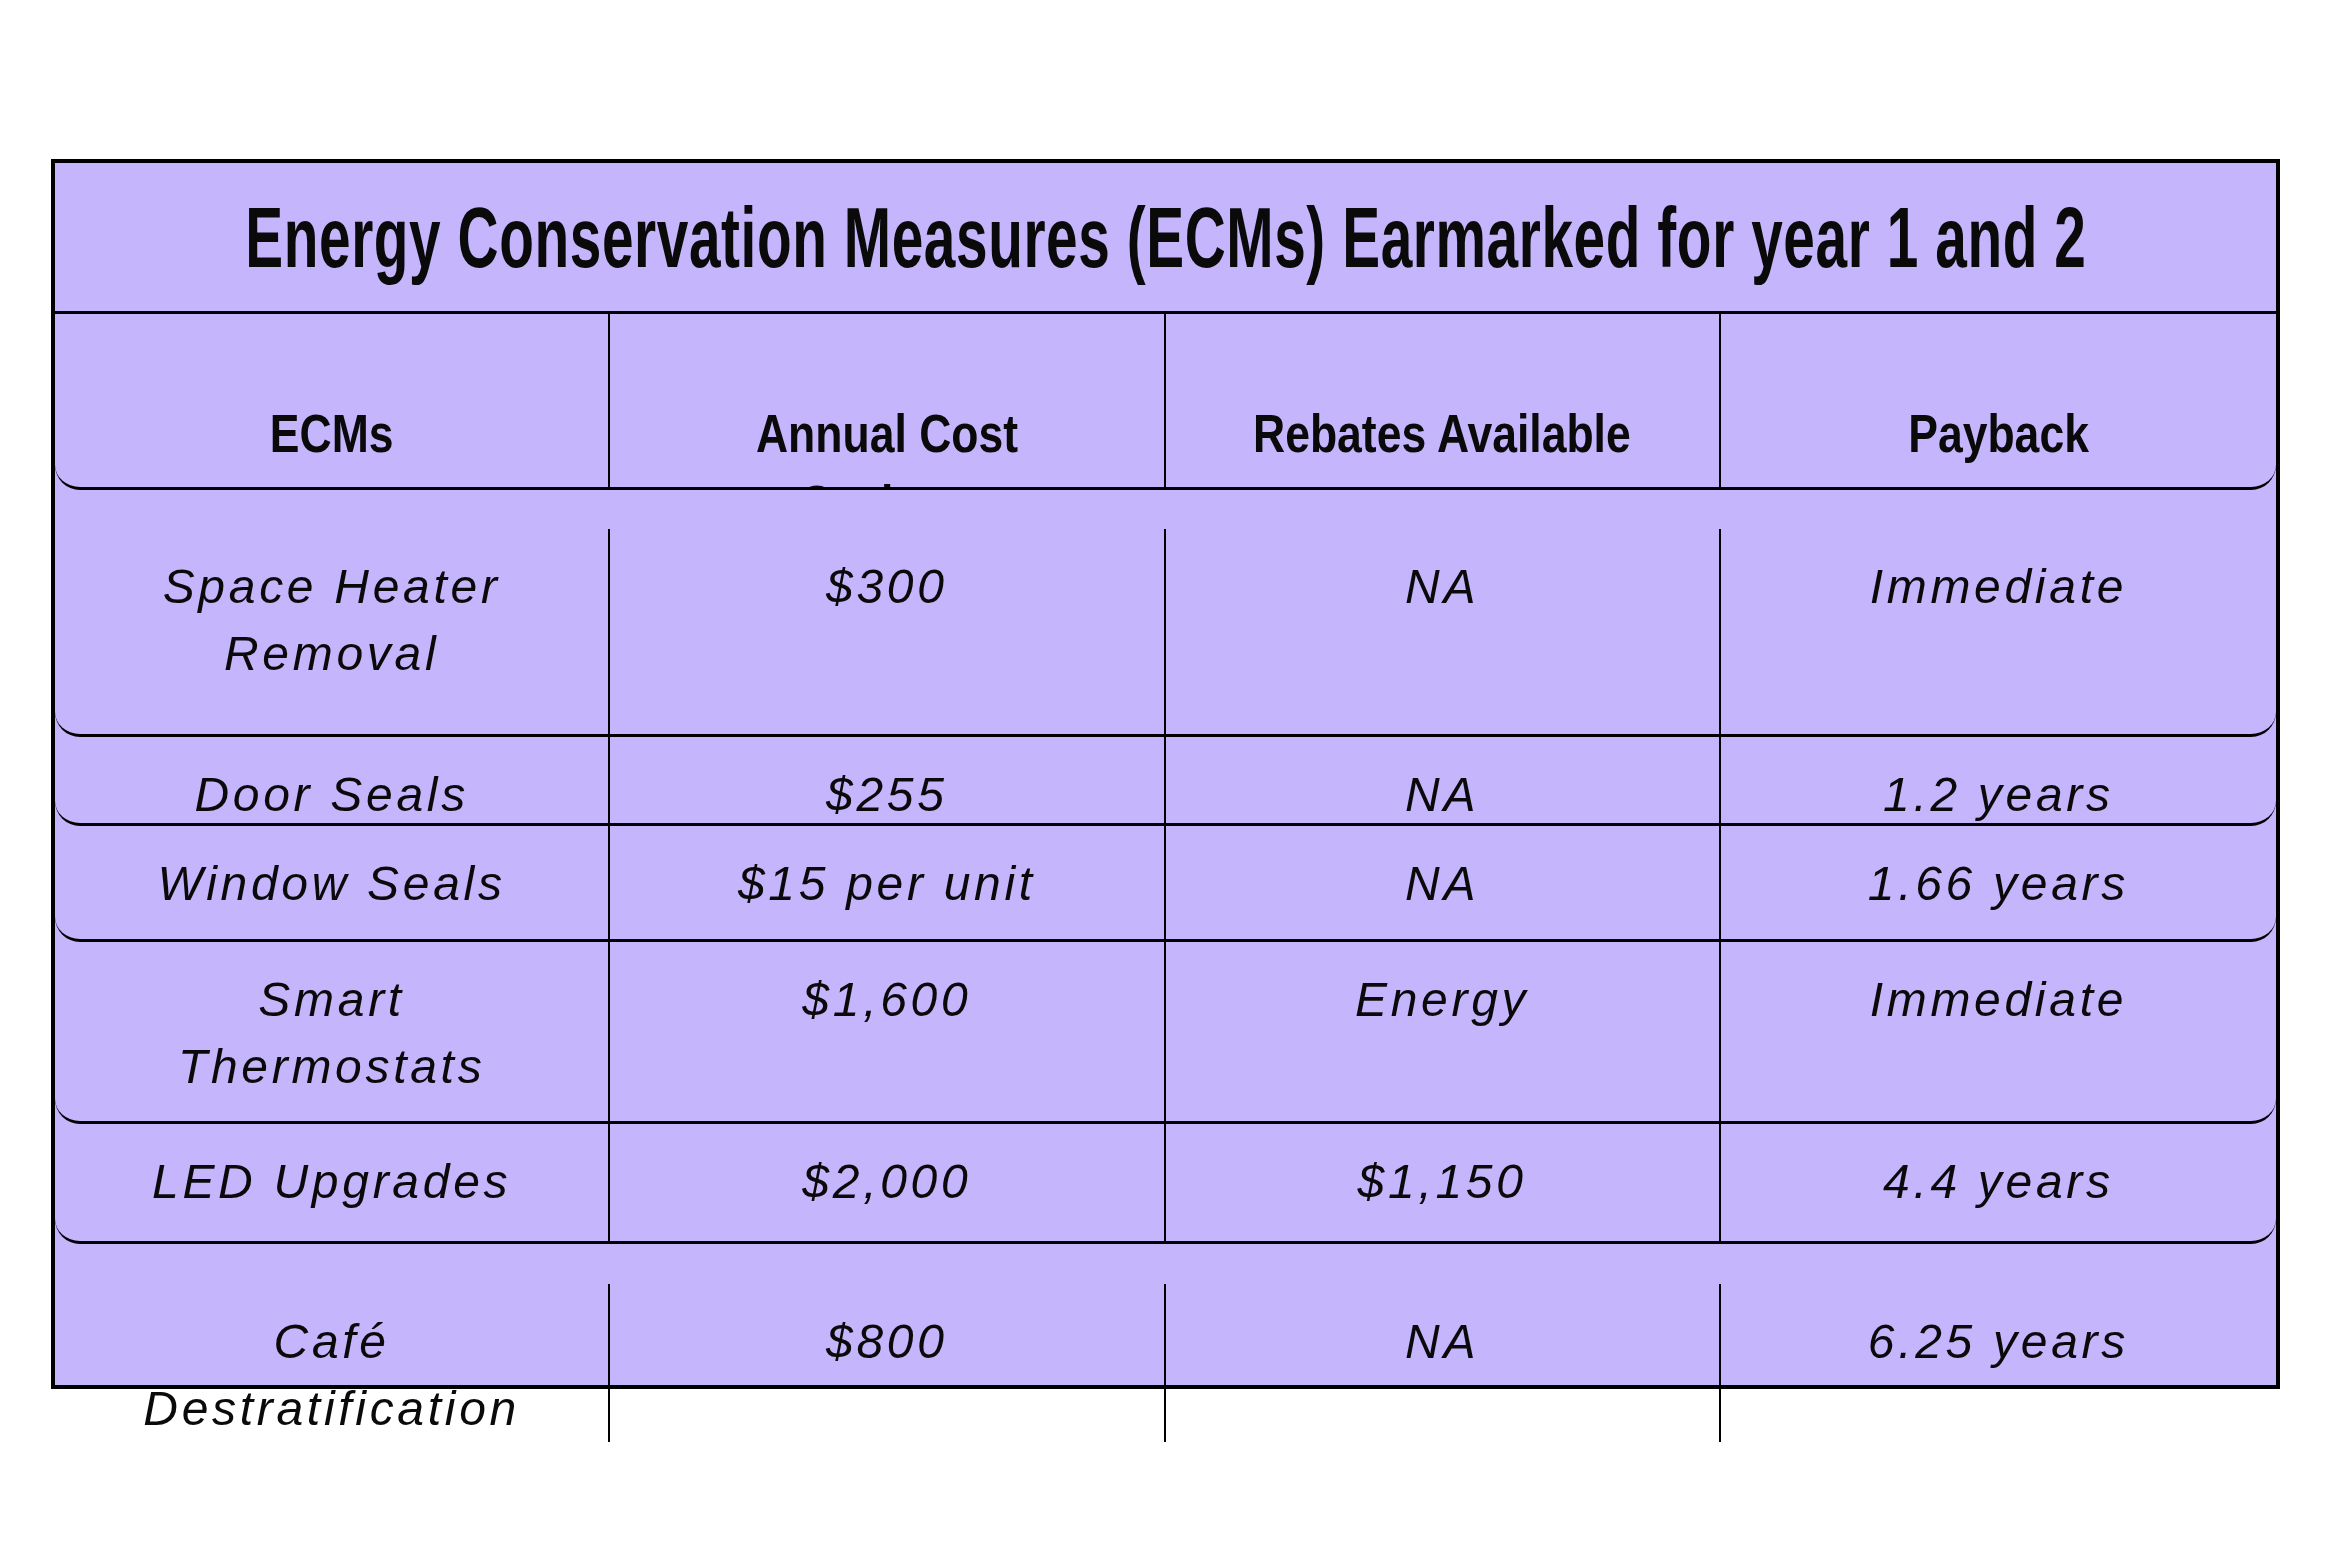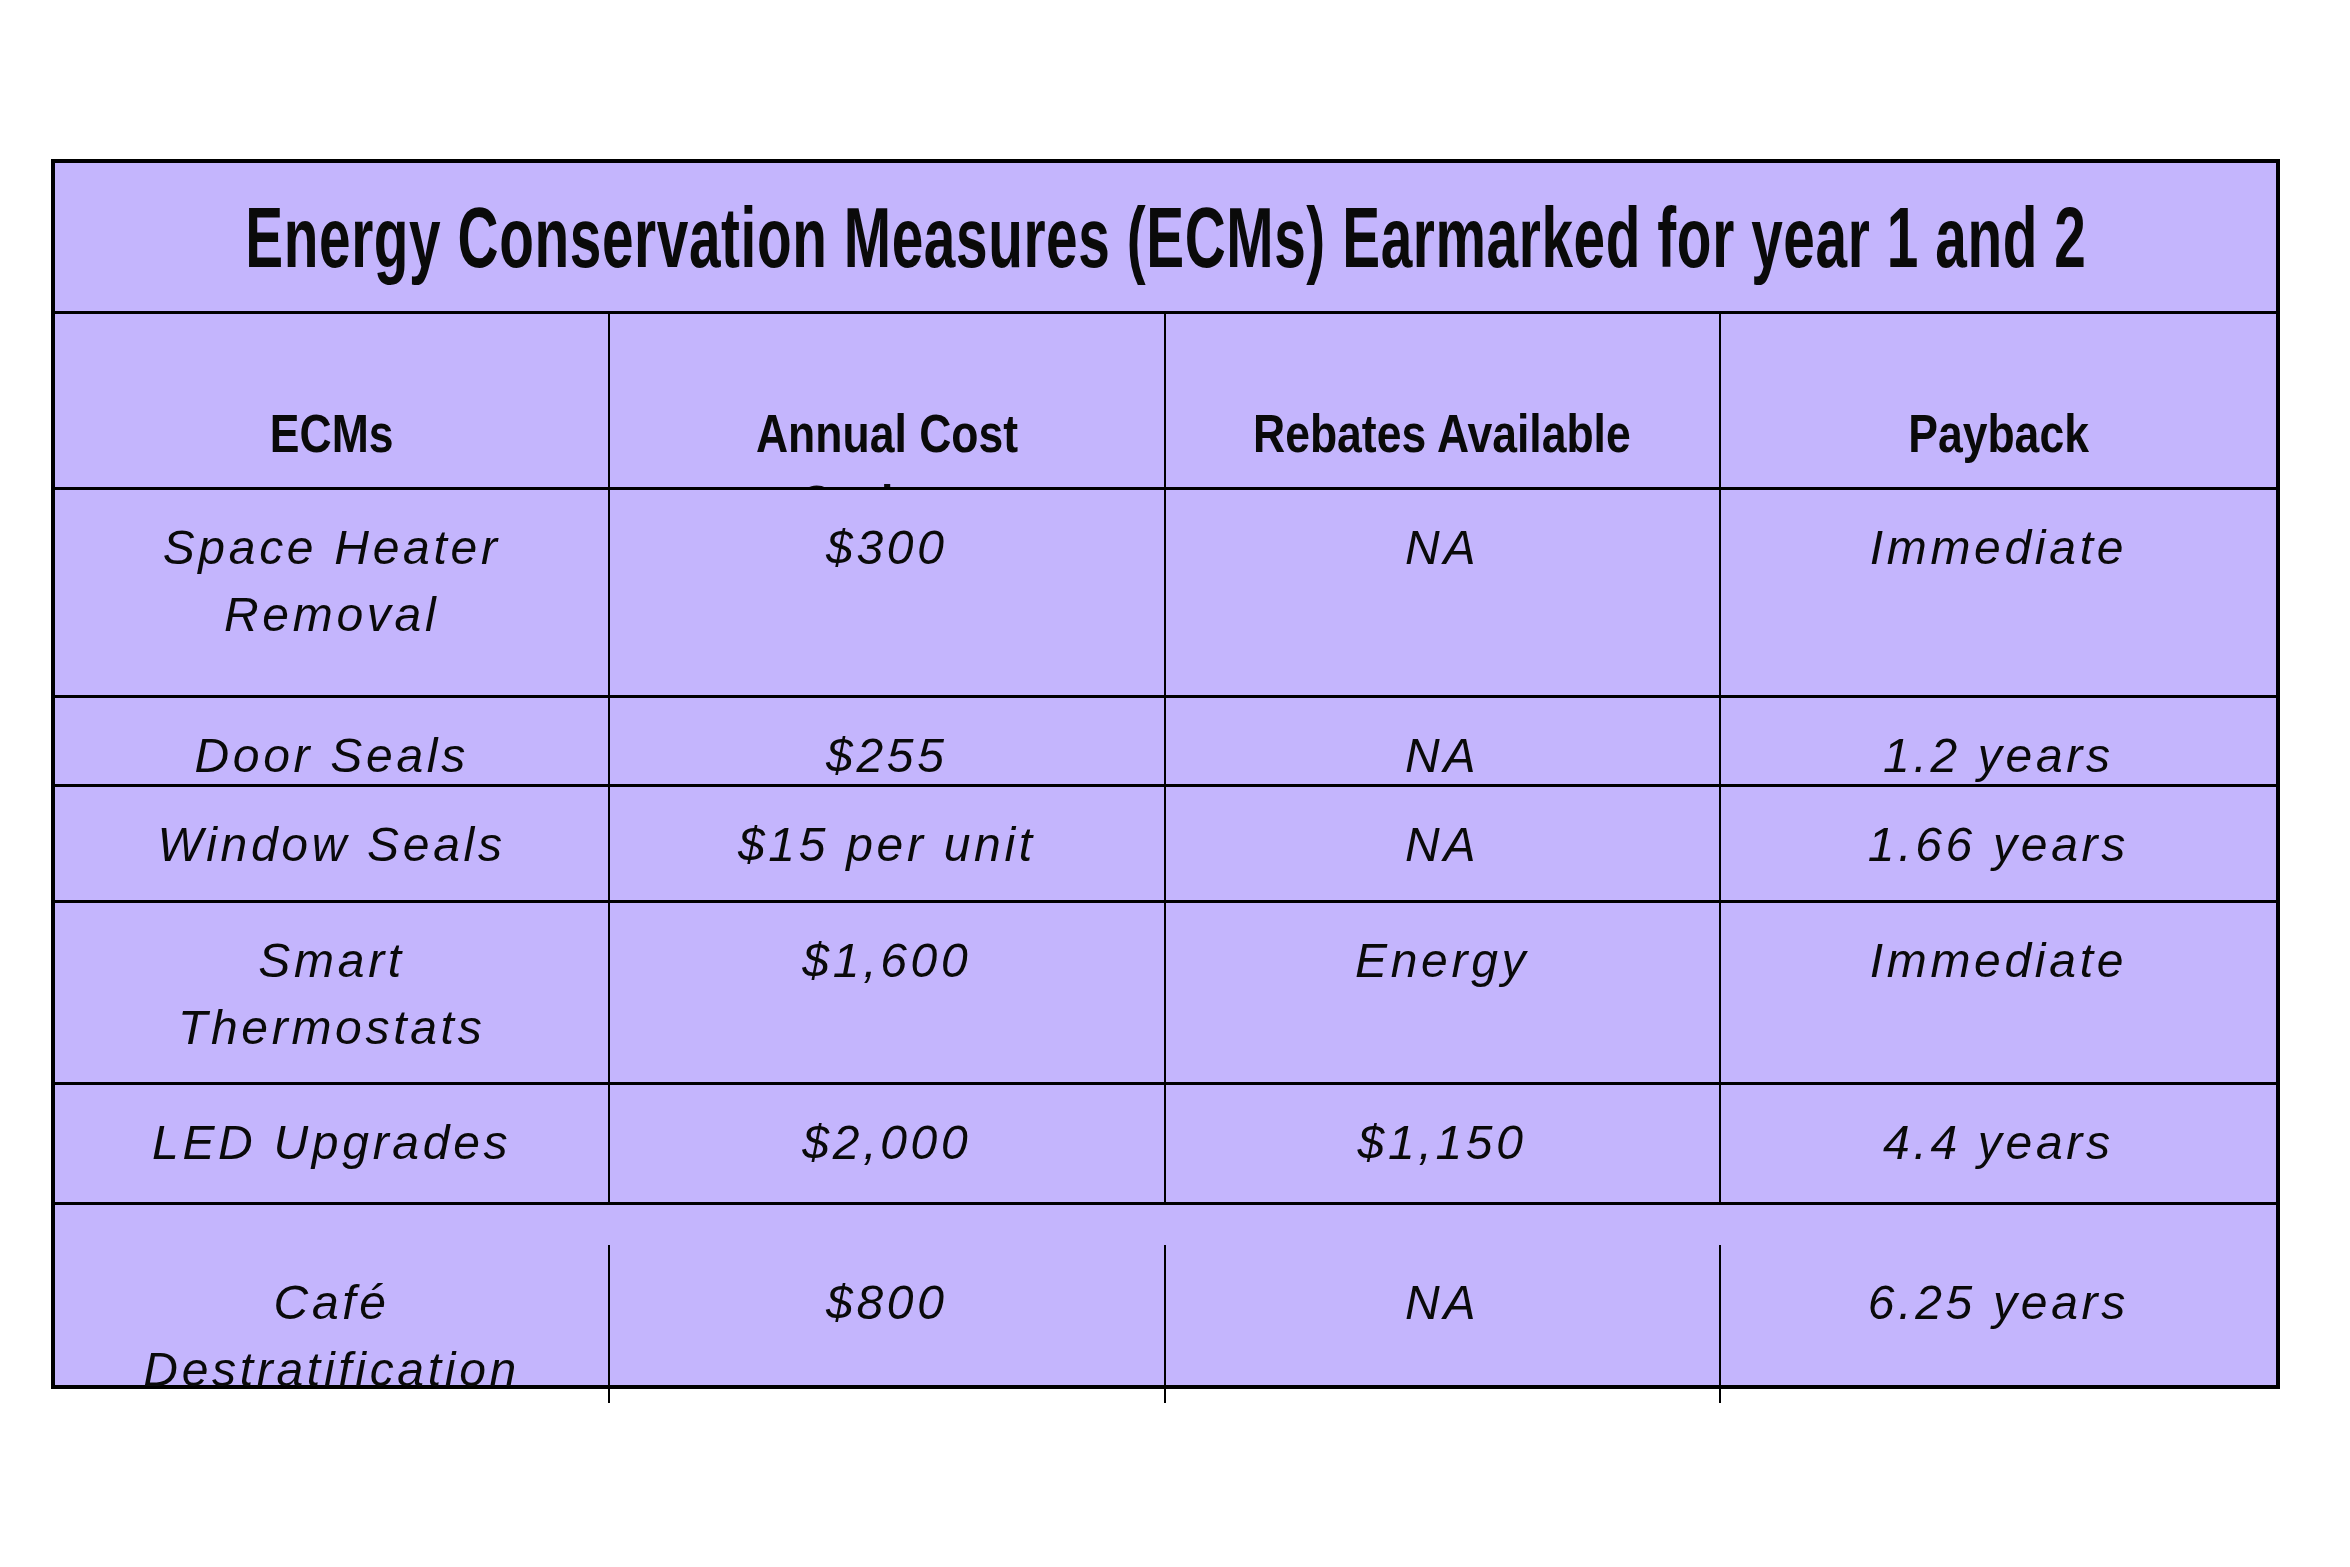--- a/index.html
+++ b/index.html
@@ -42,23 +42,24 @@
     transform: scaleX(0.66);
     transform-origin: 50% 50%;
     color: #0a0a0a;
   }
   .row {
     flex: 0 0 auto;
     display: grid;
     grid-template-columns: 1fr 1fr 1fr 1fr;
     box-sizing: border-box;
     border-bottom: 3.7px solid #000000;
+    border-radius: 25px;
   }
   .header-row { height: 176px; }
-  .row-1 { height: 208px; }
+  .row-1 { height: 208px; margin-top: 39px; }
   .row-2 { height: 89px; }
   .row-3 { height: 116px; }
   .row-4 { height: 182px; }
   .row-5 { height: 120px; }
   .row-6 { flex: 1 1 auto; border-bottom: none; margin-top: 40px; }
   .cell {
     box-sizing: border-box;
     border-right: 2.8px solid #000000;
     text-align: center;
     padding: 24px 9.2px 0 9.2px;

